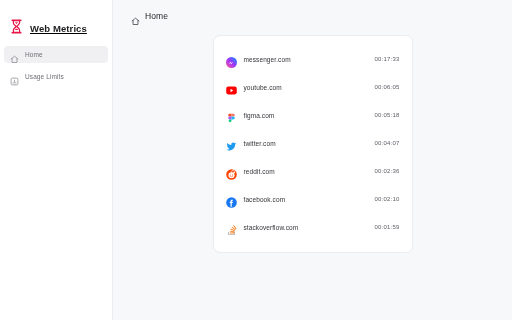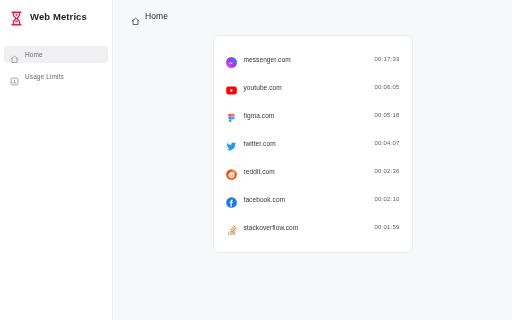--- a/index.html
+++ b/index.html
@@ -13,23 +13,24 @@
 
   
   .sidebar {
     width: 113px; height: 320px;
     background: #ffffff;
     border-right: 1px solid #ebecef;
     flex: 0 0 113px;
     padding: 0;
   }
   .brand {
-    display: flex; align-items: flex-start; gap: 6px;
+    display: flex; align-items: flex-end; gap: 6px;
     padding: 11px 0 0 9px;
     height: 34px;
+    text-decoration: underline;
   }
   .brand-logo { width: 15px; height: 15px; flex: 0 0 15px; display: block; }
   .brand-title {
     font-size: 9.5px; font-weight: bold; color: #1d1d20;
     letter-spacing: 0.1px; white-space: nowrap;
   }
   .nav { margin-top: 12px; padding: 0 4px; }
   .nav-item {
     display: flex; align-items: center; gap: 6px;
     height: 17px; padding: 0 6px;

